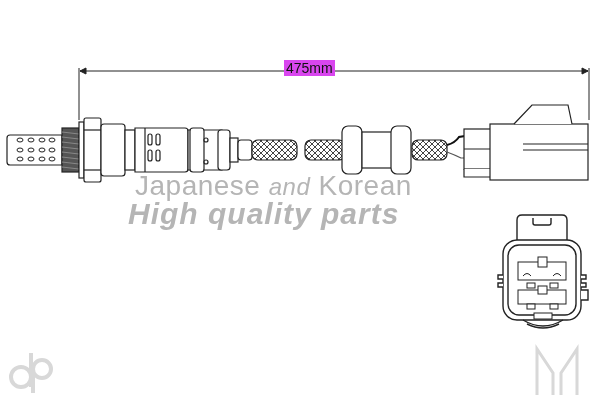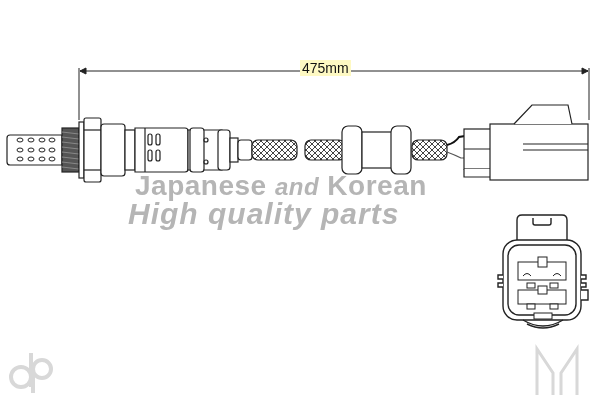--- a/index.html
+++ b/index.html
@@ -1,19 +1,19 @@
 <!DOCTYPE html>
 <html><head>
 <meta charset="utf-8">
 <style>
   html, body { margin:0; padding:0; background:#ffffff; }
   body { width:600px; height:400px; position:relative; overflow:hidden; font-family:"Liberation Sans", sans-serif; }
   svg { position:absolute; left:0; top:0; }
-  .dim-label { position:absolute; left:300px; top:60px; font-size:14px; color:#111; background:#fef9c3; padding:0 2px; line-height:16px; }
-  .wm1 { position:absolute; left:135px; top:171px; font-size:28px; font-weight:bold; color:#b5b5b5; letter-spacing:0.5px; white-space:nowrap; line-height:30px; }
+  .dim-label { position:absolute; left:284px; top:60px; font-size:14px; color:#111; background:#d946ef; padding:0 2px; line-height:16px; }
+  .wm1 { position:absolute; left:135px; top:171px; font-size:28px; font-weight:normal; color:#b5b5b5; letter-spacing:0.5px; white-space:nowrap; line-height:30px; }
   .wm1 .it { font-style:italic; font-size:24px; }
   .wm2 { position:absolute; left:128px; top:198px; font-size:30px; font-weight:bold; font-style:italic; color:#b5b5b5; letter-spacing:1px; white-space:nowrap; line-height:32px; }
   .logo-left { position:absolute; left:6px; top:345px; width:50px; height:50px; }
   .logo-right { position:absolute; left:533px; top:343px; width:50px; height:55px; }
 </style>
 </head>
 <body>
 
 <svg width="600" height="400" viewBox="0 0 600 400">
   <defs>

